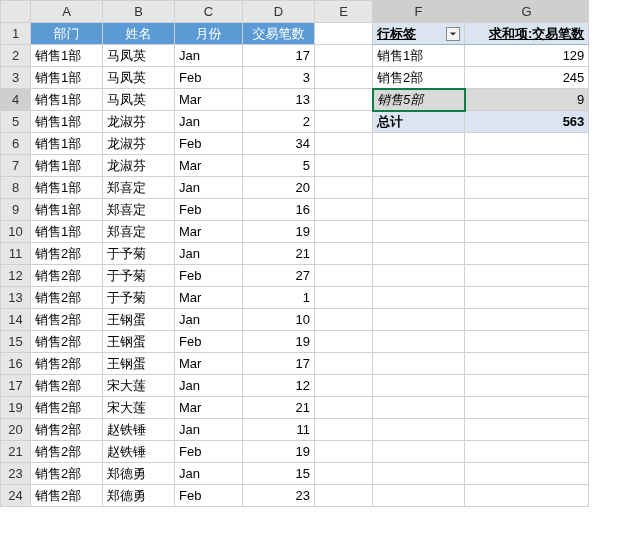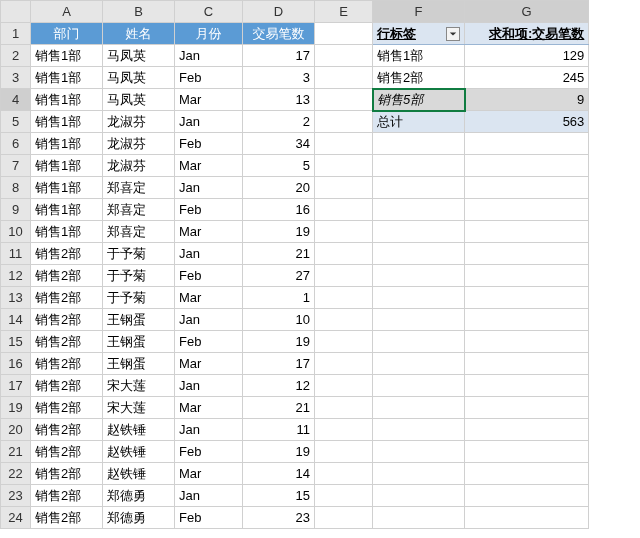--- a/index.html
+++ b/index.html
@@ -63,21 +63,21 @@
   }
   
   .hdr-pivot {
     background: #dbe5f1 !important;
     font-weight: bold;
     border-bottom: 1px solid #9ab5d3 !important;
     text-decoration: underline;
   }
   .pivot-total {
     background: #dbe5f1 !important;
-    font-weight: normal;
+    font-weight: bold;
     border-top: 1px solid #9ab5d3 !important;
   }
 
   .sel-row th.rowhdr { background: #cfcfcf; }
   .sel-colhdr { background: #cfcfcf !important; }
 
   .sel-cell {
     outline: 2px solid #107c41;
     outline-offset: -1px;
     background: #d9d9d9 !important;
@@ -327,30 +327,20 @@
           <th class="rowhdr">21</th>
           <td>销售2部</td>
           <td>赵铁锤</td>
           <td>Feb</td>
           <td class="num">19</td>
           <td></td>
           <td></td>
           <td></td>
         </tr>
         <tr>
-          <th class="rowhdr">22</th>
-          <td>销售2部</td>
-          <td>赵铁锤</td>
-          <td>Mar</td>
-          <td class="num">14</td>
-          <td></td>
-          <td></td>
-          <td></td>
-        </tr>
-        <tr>
           <th class="rowhdr">23</th>
           <td>销售2部</td>
           <td>郑德勇</td>
           <td>Jan</td>
           <td class="num">15</td>
           <td></td>
           <td></td>
           <td></td>
         </tr>
         <tr>

